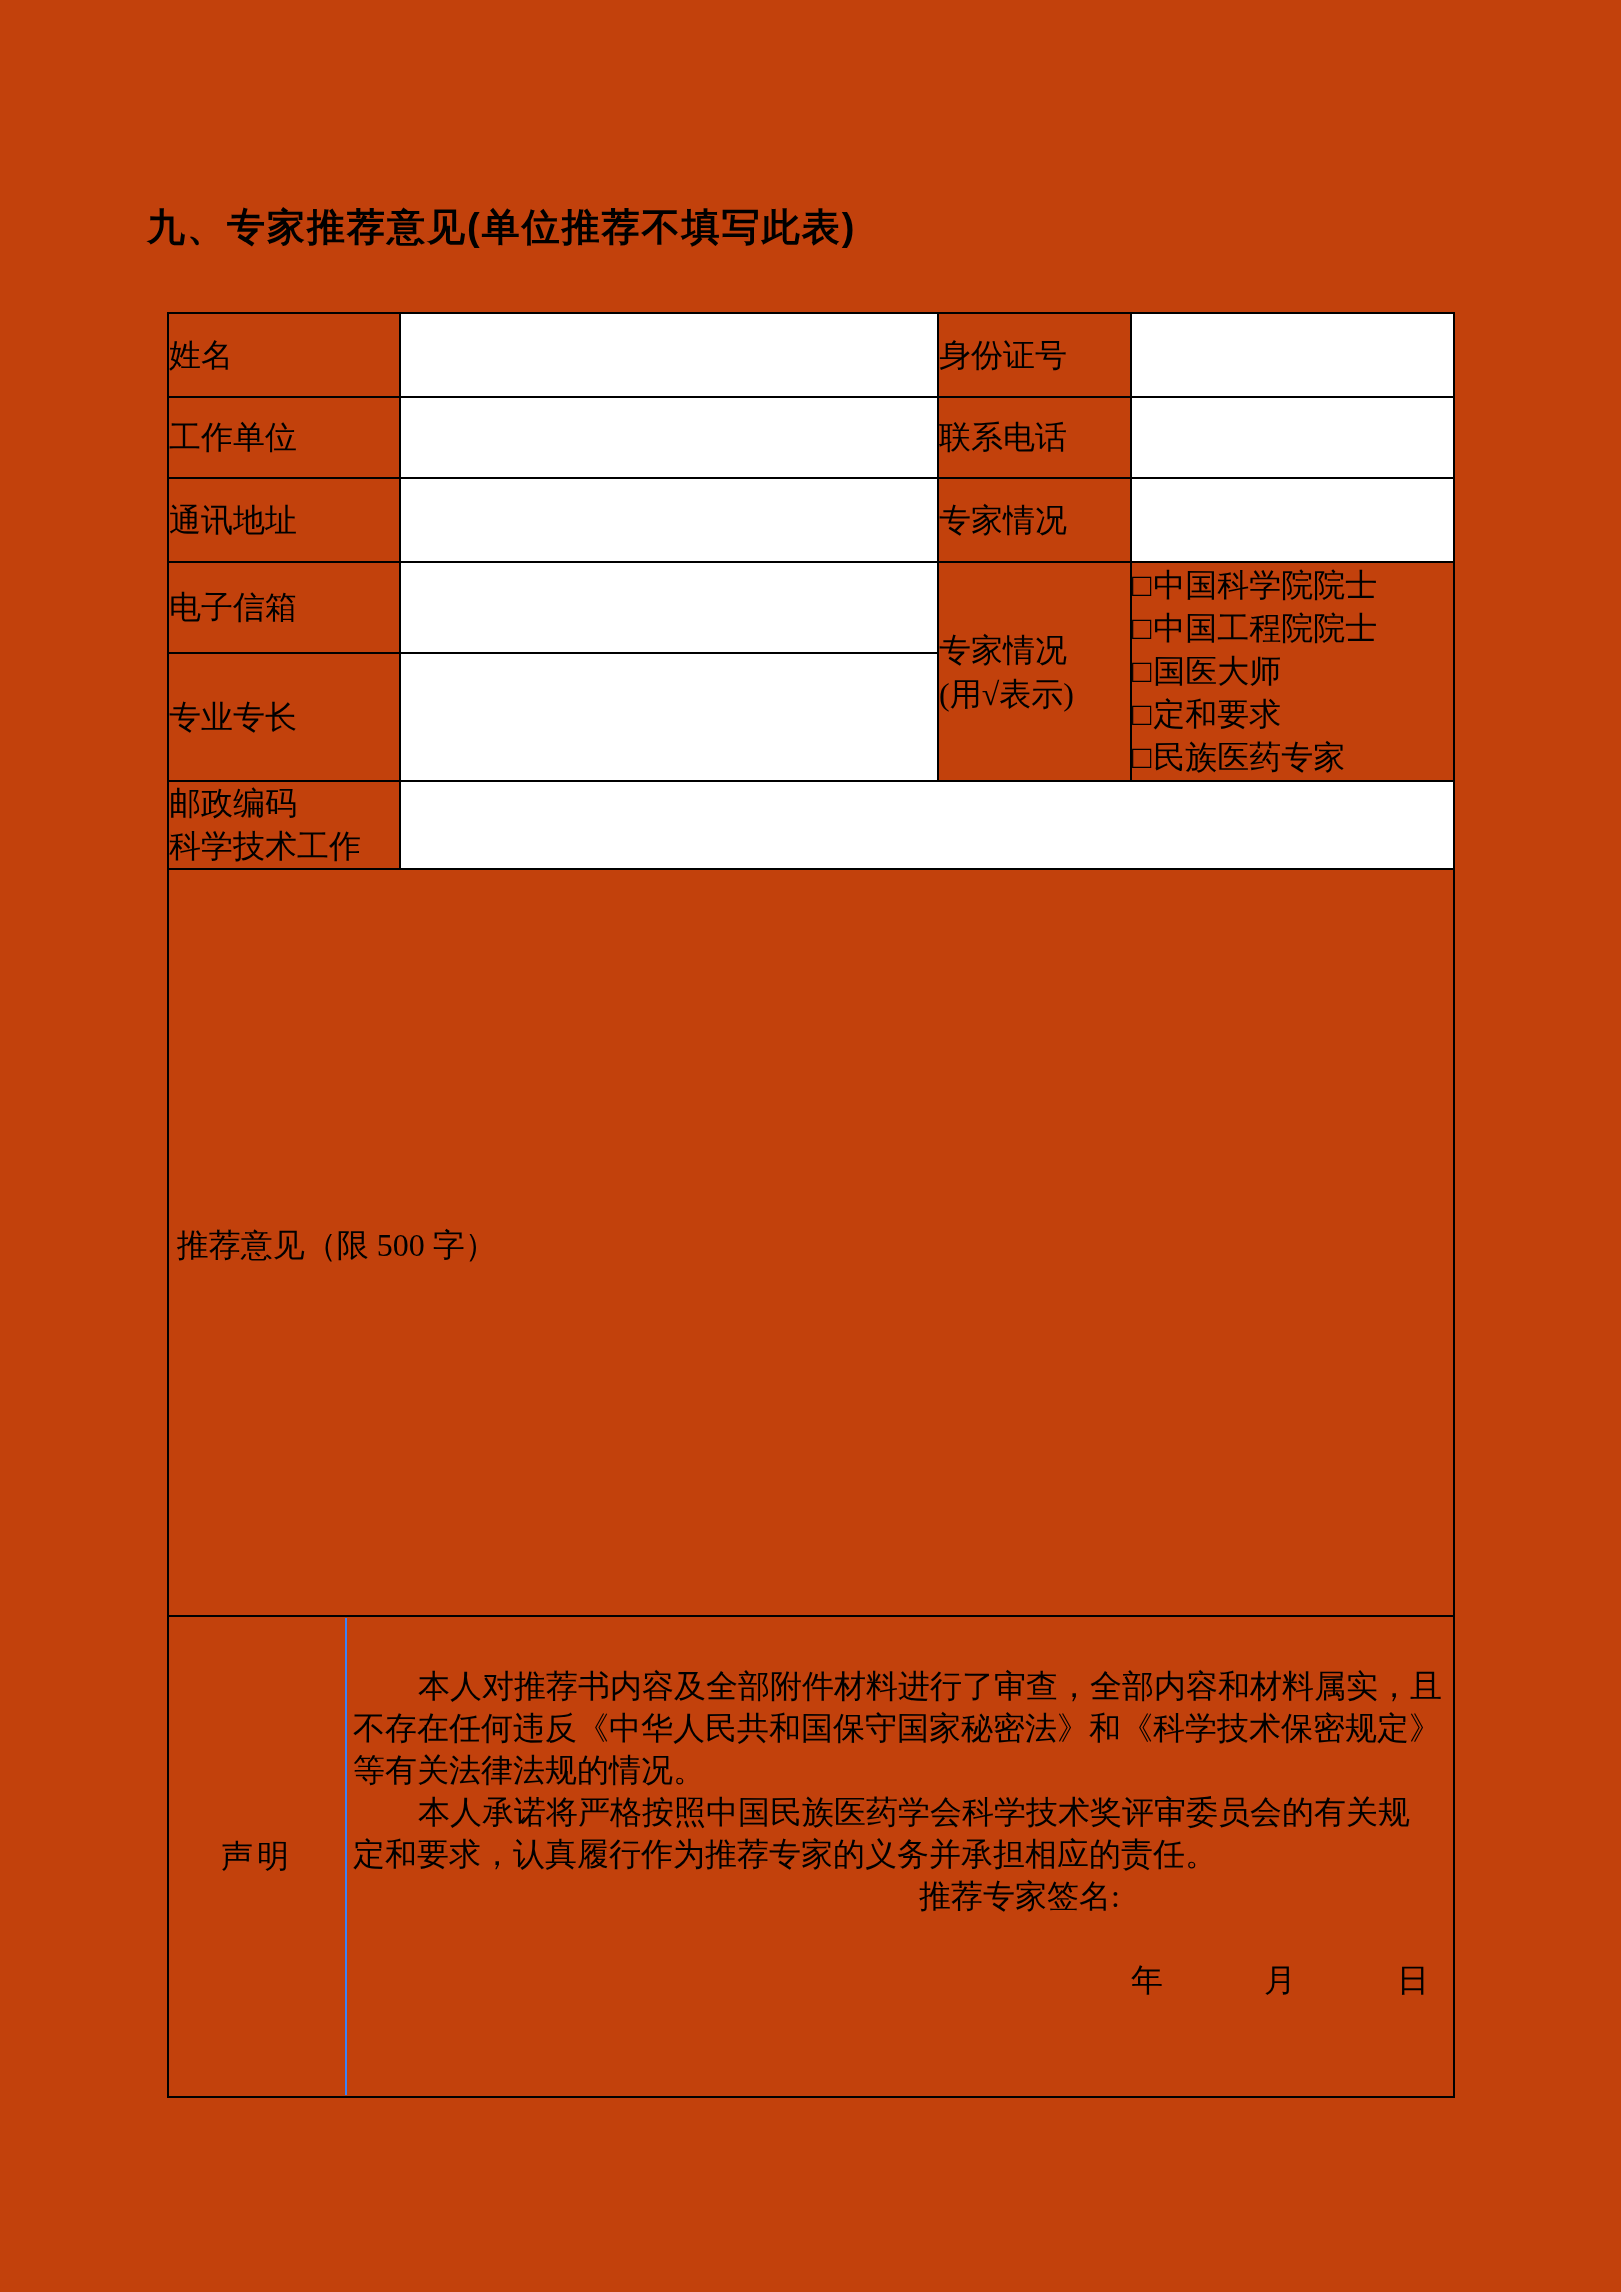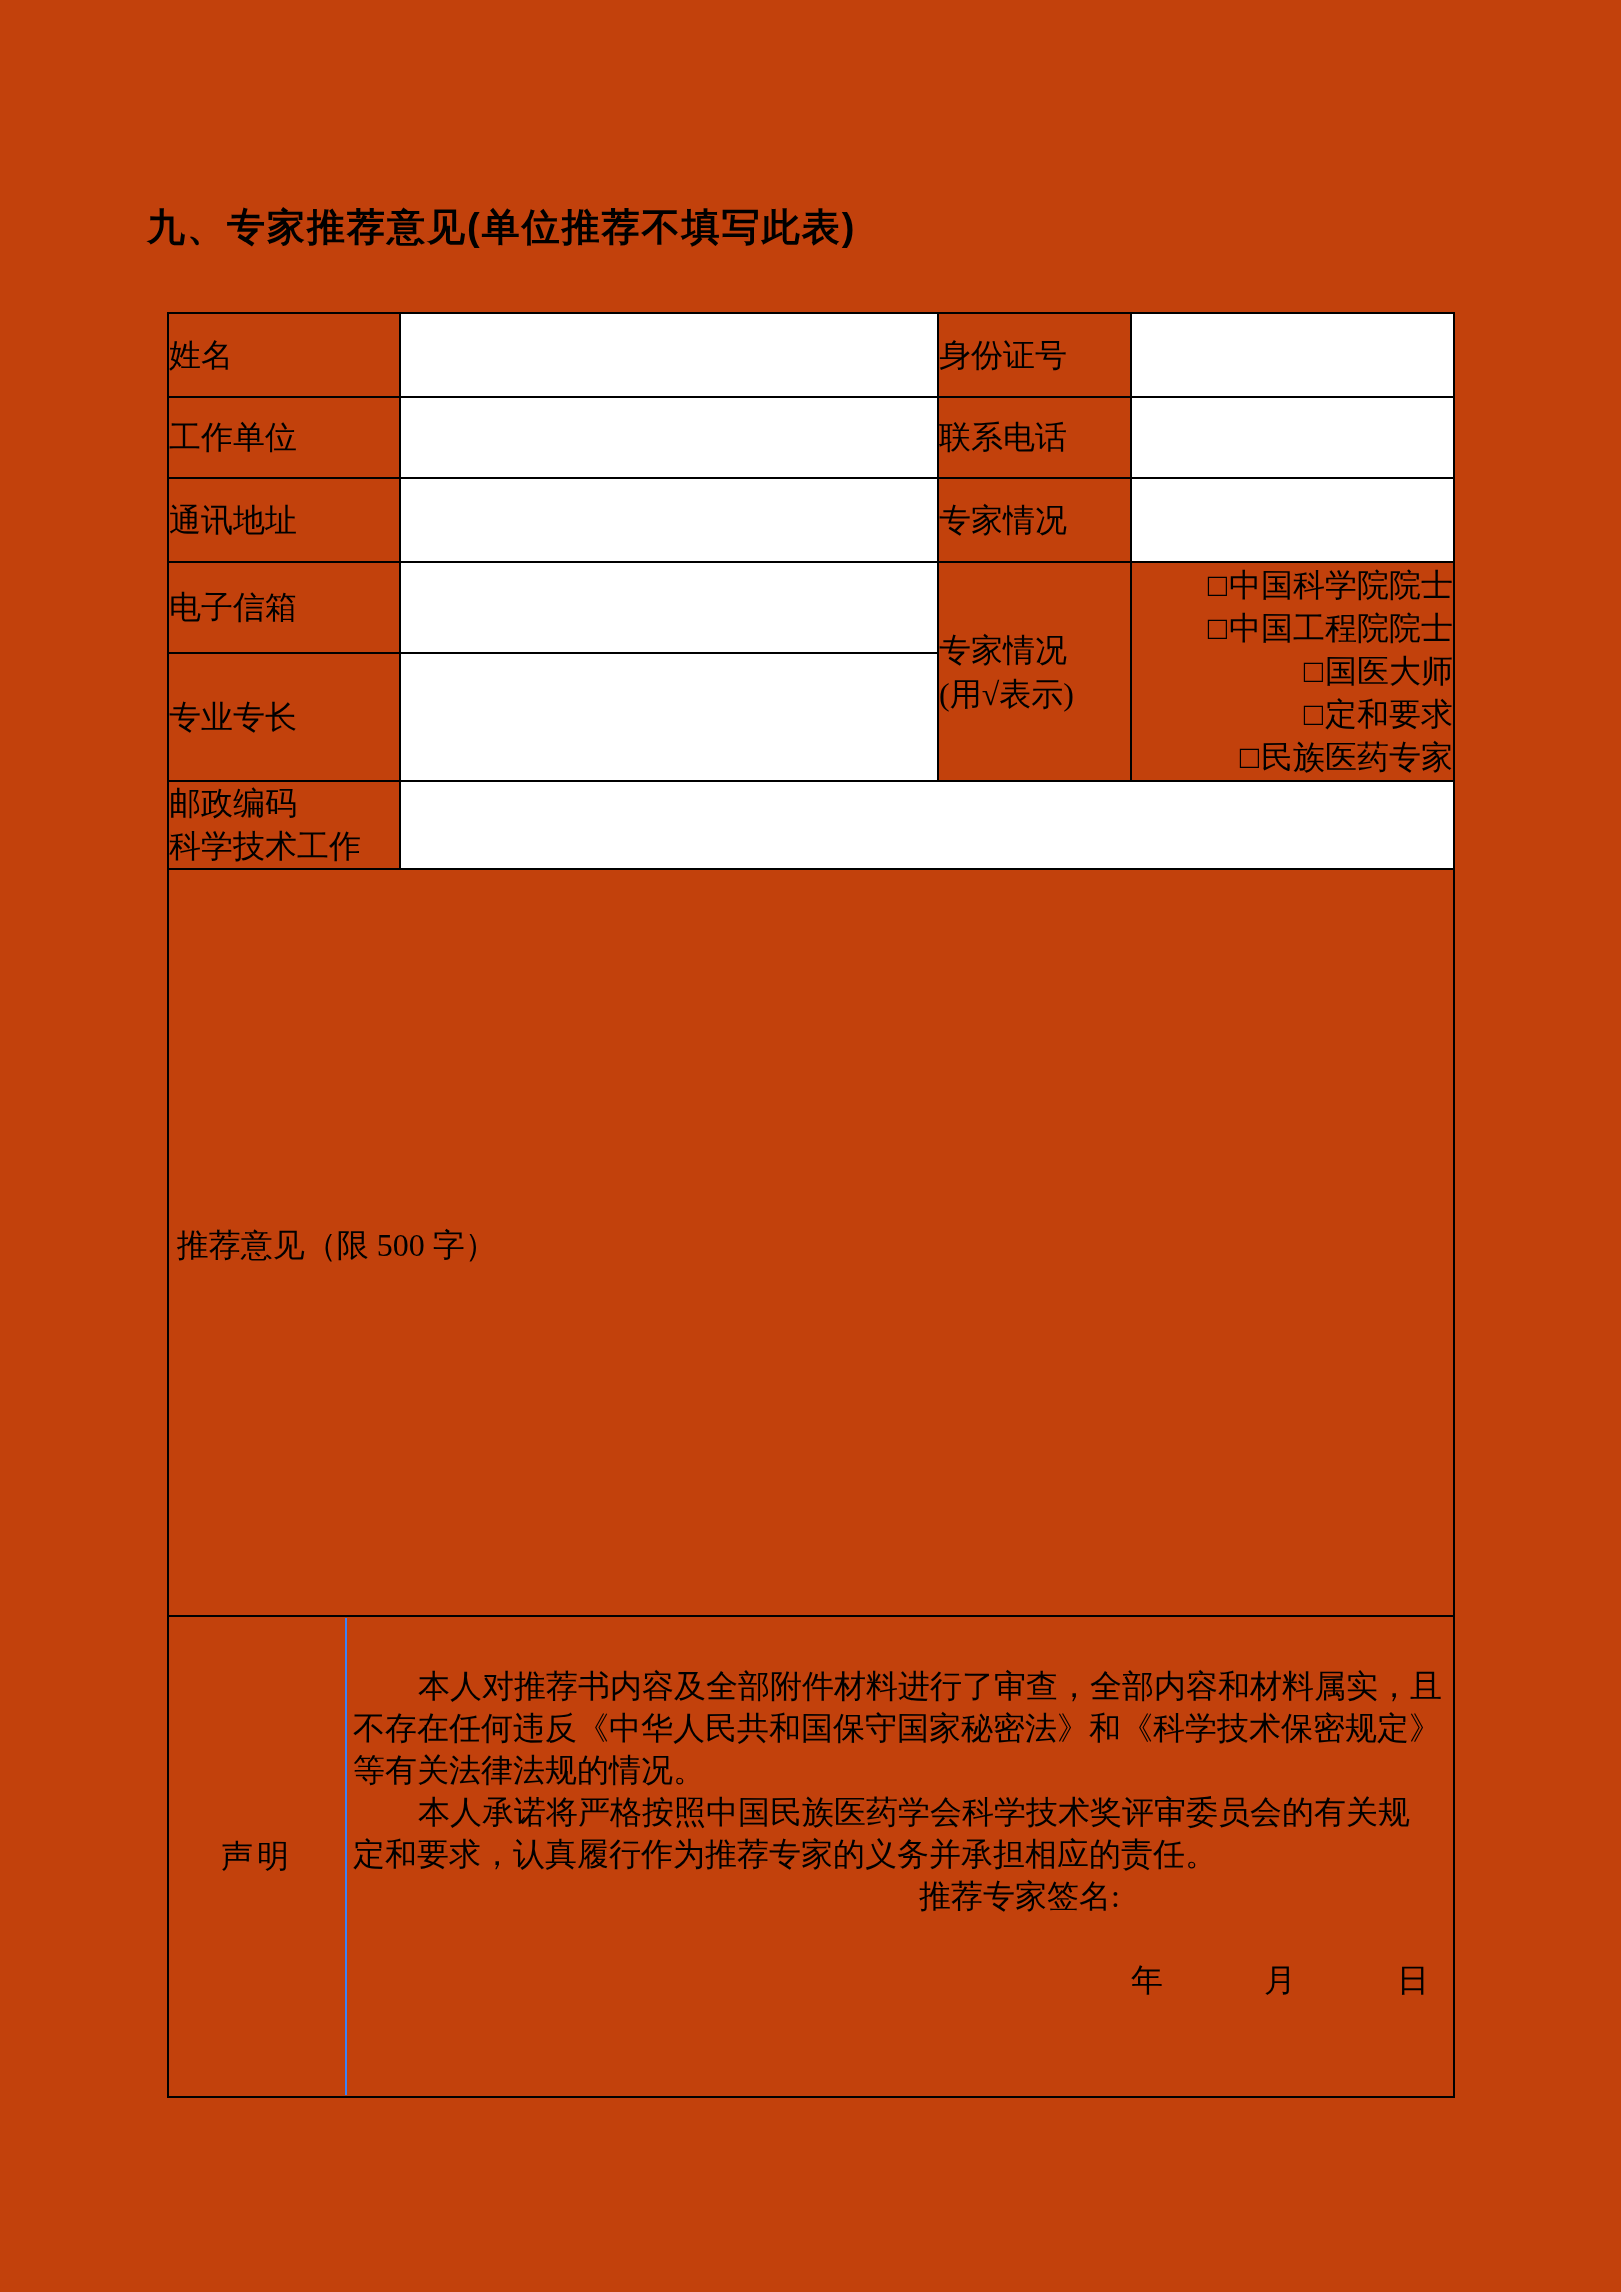--- a/index.html
+++ b/index.html
@@ -47,21 +47,20 @@
   td.blank {
     background: #ffffff;
   }
   td.checks {
     vertical-align: middle;
     padding-left: 5.9px;
   }
   .check-line {
     line-height: 43px;
     white-space: nowrap;
-    text-align: right;
   }
   .check-line .box {
     display: inline-block;
     margin-right: 2px;
   }
   td.reco {
     vertical-align: top;
     text-align: left;
     border-bottom-width: 2.9px;
     border-radius: 14px;

